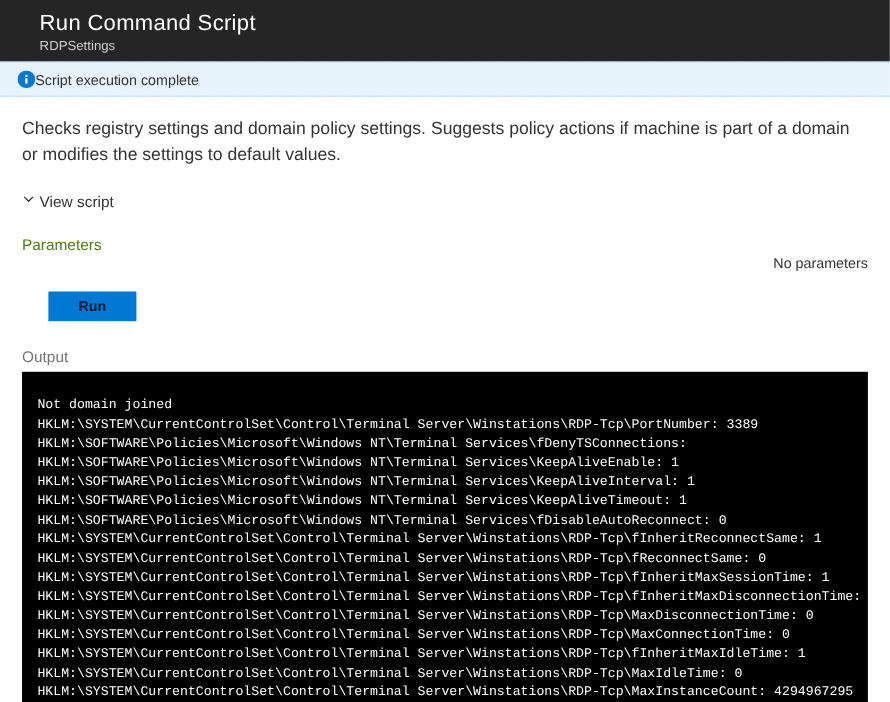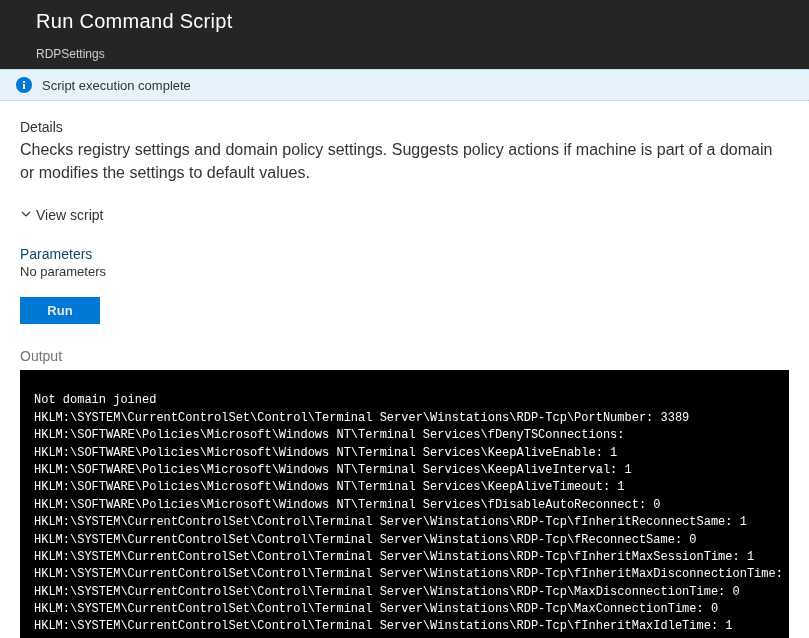--- a/index.html
+++ b/index.html
@@ -1,31 +1,31 @@
 <!DOCTYPE html>
 <html><head>
   <meta charset="utf-8">
   <style>
     * { margin: 0; padding: 0; box-sizing: border-box; }
     body { font-family: 'Segoe UI', Tahoma, sans-serif; background: #ffffff; width: 809px; }
     .header { background: #252525; color: #ffffff; padding: 10px 36px 8px; }
     .header-title { font-size: 20px; font-weight: 300; letter-spacing: 0.3px; }
-    .header-sub { font-size: 12px; font-weight: 300; color: #d0d0d0; margin-top: 14px; }
-    .status-bar { background: #e6f3fb; border-top: 1px dotted #a0cde8; border-bottom: 1px dotted #a0cde8; padding: 7px 18px 7px 16px; display: flex; align-items: center; gap: 10px; }
+    .header-sub { font-size: 12px; font-weight: 300; color: #d0d0d0; margin-top: 1px; }
+    .status-bar { background: #e6f3fb; border-top: 1px dotted #a0cde8; border-bottom: 1px dotted #a0cde8; padding: 7px 18px 7px 16px; display: flex; align-items: center; }
     .info-icon { width: 16px; height: 16px; flex-shrink: 0; }
     .status-text { font-size: 13px; color: #333; }
     .content { padding: 18px 20px 20px; }
     .section-heading { font-size: 14px; color: #333; margin-bottom: 3px; }
     .details-text { font-size: 16px; color: #333; line-height: 1.45; }
     .view-script { margin-top: 22px; display: flex; align-items: center; gap: 4px; cursor: pointer; }
     .chevron { display: inline-block; }
     .view-script-label { font-size: 14px; color: #333; text-align: right; }
-    .params-heading { font-size: 14px; color: #0c4a6e; margin-top: 22px; }
-    .params-text { font-size: 13px; color: #333; margin-top: 2px; }
-    .run-btn { margin-top: 18px; background: #0078d4; color: #e5e5e5; border: none; font-size: 13px; font-weight: 600; padding: 6px 0; width: 80px; cursor: pointer; font-family: inherit; }
+    .params-heading { font-size: 14px; color: #4d7c0f; margin-top: 22px; }
+    .params-text { font-size: 13px; color: #333; margin-top: 2px; text-align: right; }
+    .run-btn { margin-top: 18px; background: #0078d4; color: #0f172a; border: none; font-size: 13px; font-weight: 600; padding: 6px 0; width: 80px; cursor: pointer; font-family: inherit; margin-left: 24px; }
     .output-heading { font-size: 14px; color: #737373; margin-top: 24px; margin-bottom: 6px; }
     .output-box { background: #000000; color: #ffffff; font-family: Consolas, 'Courier New', monospace; font-size: 12px; line-height: 1.45; padding: 22px 14px 8px; white-space: pre; overflow-x: hidden; }
   </style>
 </head>
 <body>
 
 <div class="header">
   <div class="header-title">Run Command Script</div>
   <div class="header-sub">RDPSettings</div>
 </div>
@@ -35,21 +35,20 @@
     <svg viewBox="0 0 16 16" width="16" height="16">
       <circle cx="8" cy="8" r="8" fill="#0078d4"></circle>
       <rect x="7" y="7" width="2" height="5" fill="#ffffff"></rect>
       <rect x="7" y="4" width="2" height="2" fill="#ffffff"></rect>
     </svg>
   </span>
   <span class="status-text">Script execution complete</span>
 </div>
 
 <div class="content">
-  <div class="section-heading">Details</div>
   <div class="details-text">Checks registry settings and domain policy settings. Suggests policy actions if machine is part of a domain or modifies the settings to default values.</div>
 
   <div class="view-script">
     <span class="chevron">
       <svg width="12" height="12" viewBox="0 0 12 12">
           <path d="M2 4 L6 8 L10 4" stroke="#333" stroke-width="1.2" fill="none"></path>
         </svg>
     </span>
     <span class="view-script-label">View script</span>
   </div>

